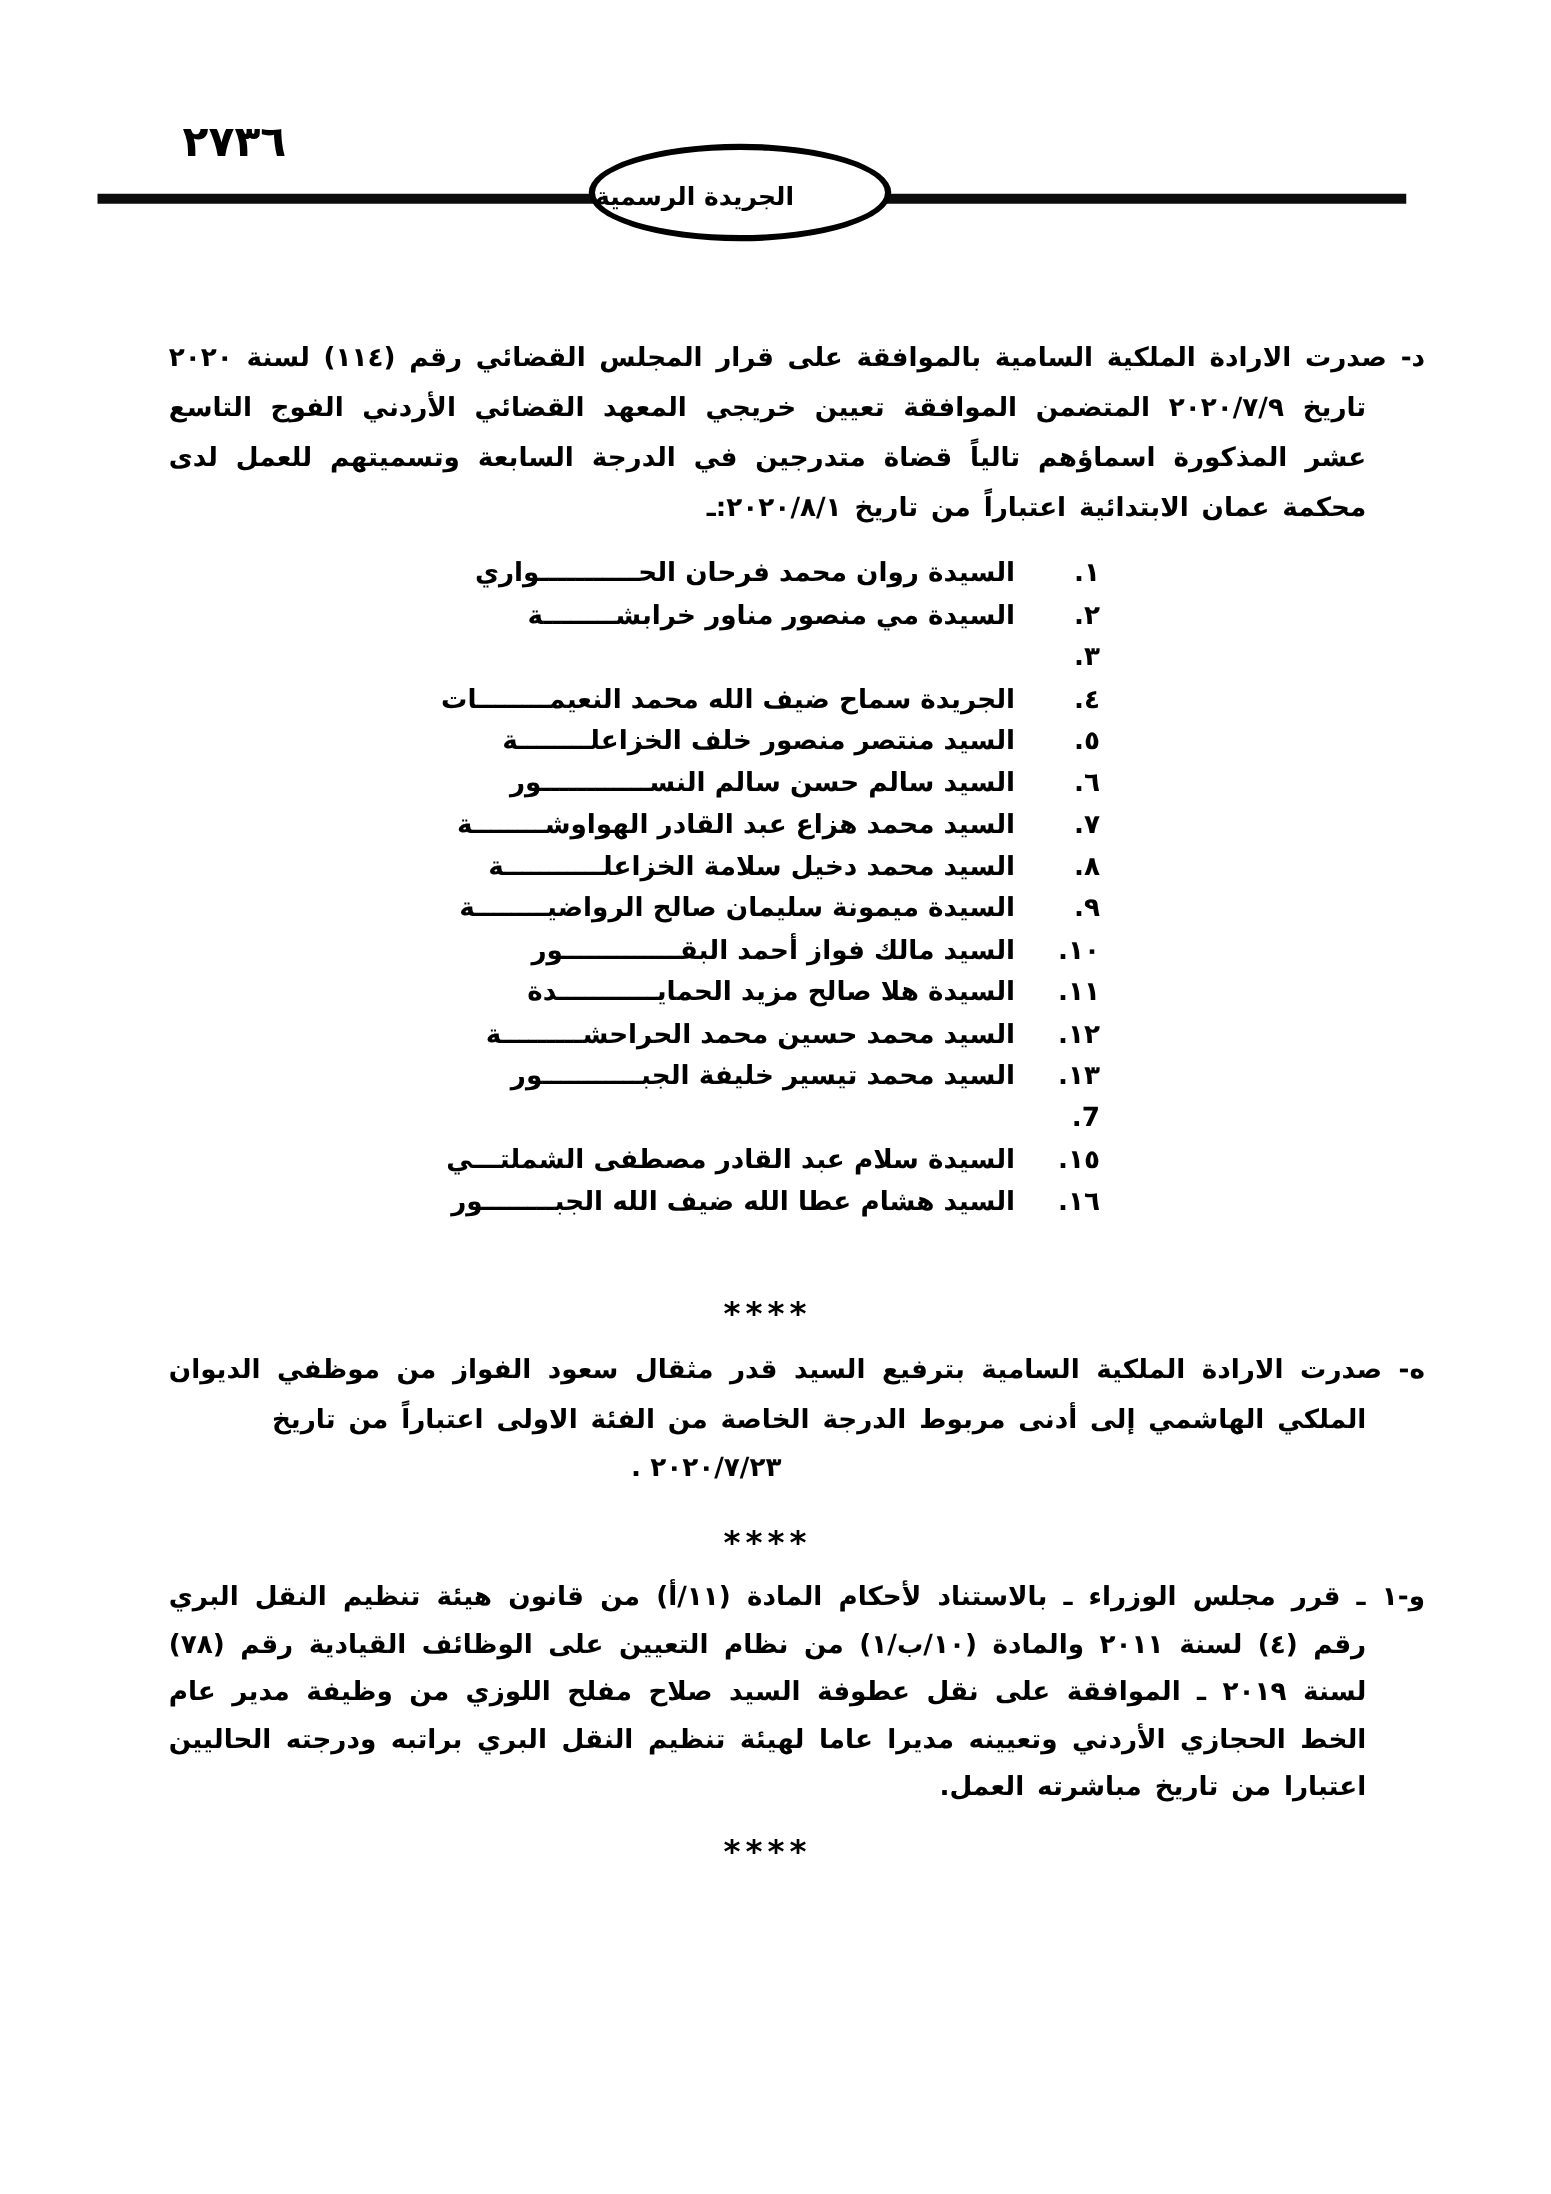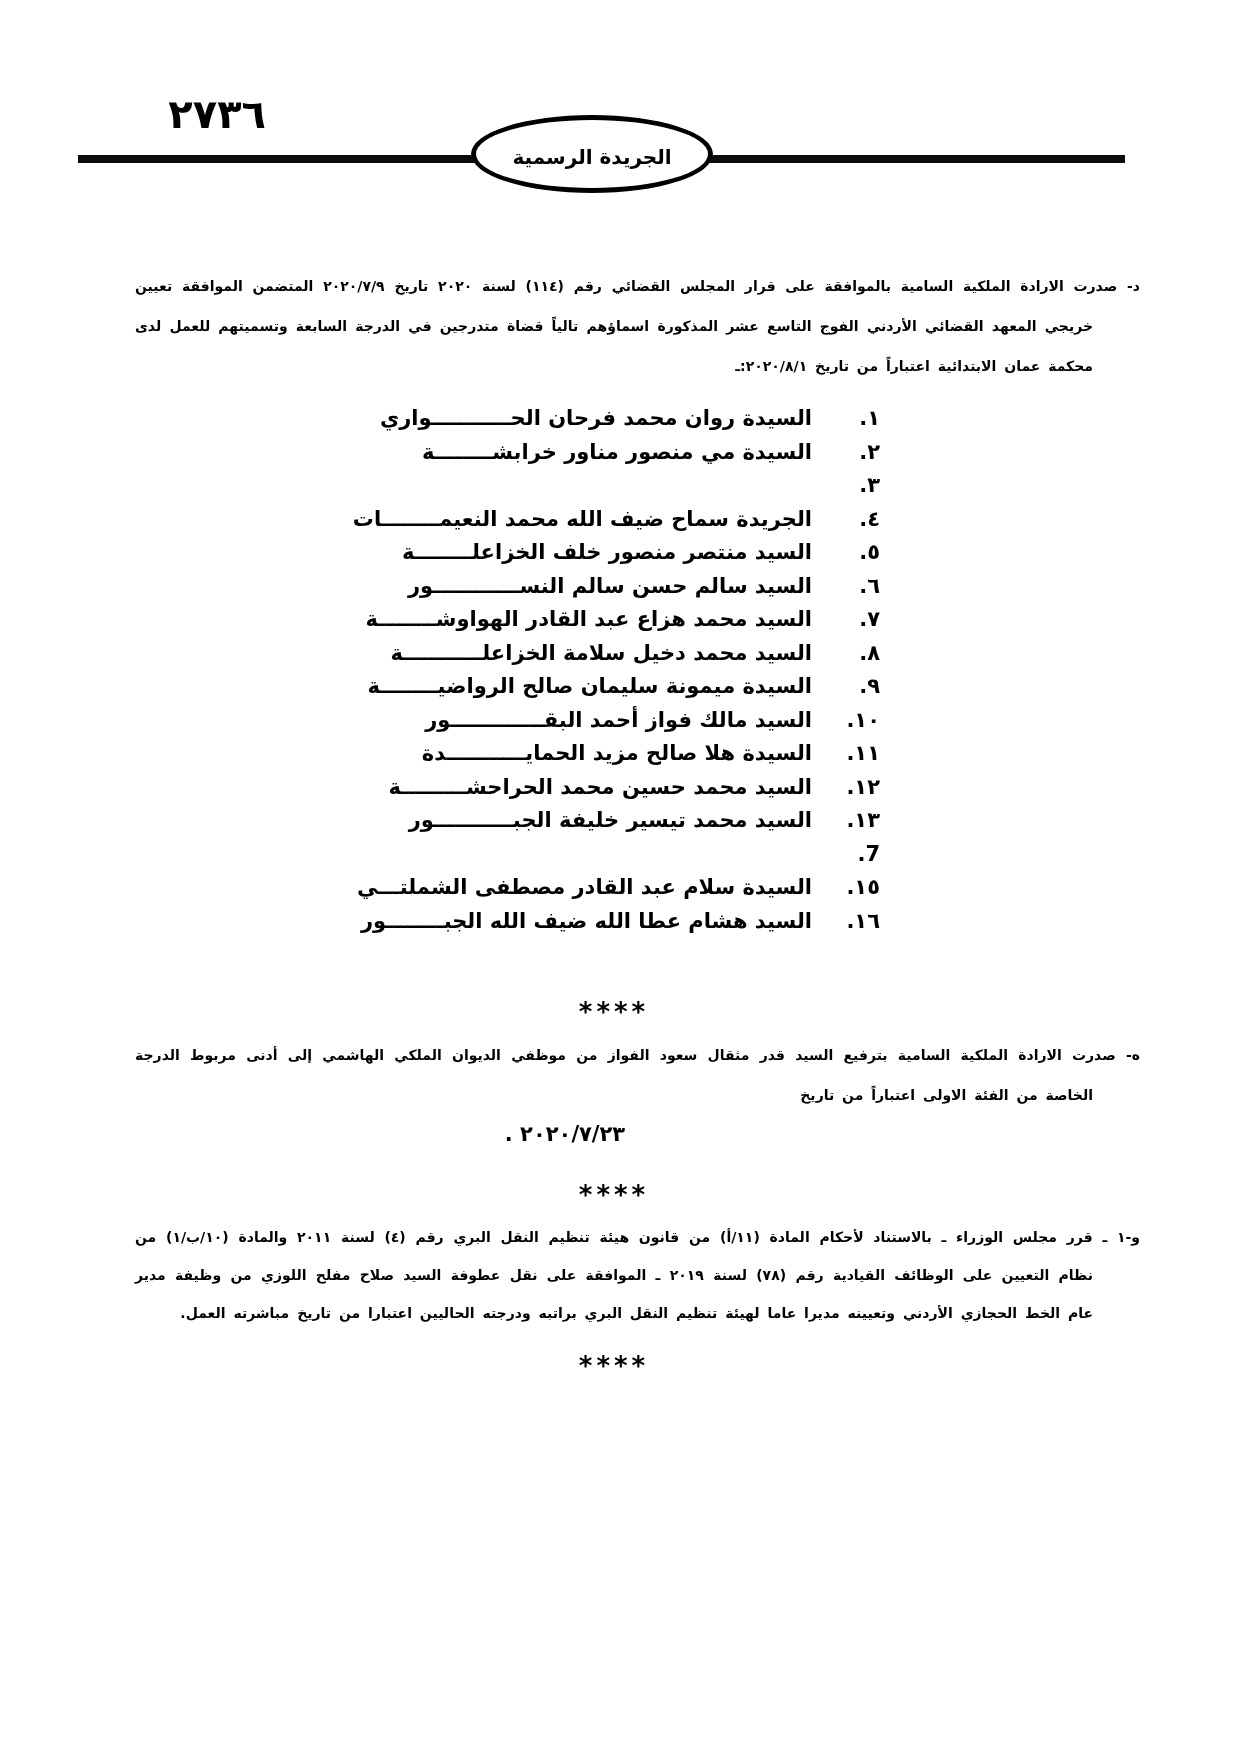--- a/index.html
+++ b/index.html
@@ -8,39 +8,39 @@
     width:1241px; height:1755px;
     background:#ffffff;
     font-family:"DejaVu Sans", sans-serif;
     direction:rtl;
     color:#000;
     overflow:hidden;
   }
   
   .page-number {
     position:absolute; top:90px; left:146px; width:120px;
-    font-size:40px; font-weight:bold; text-align:right;
+    font-size:34px; font-weight:bold; text-align:left;
     line-height:48px; letter-spacing:1px;
   }
   .header-rule {
     position:absolute; top:155px; left:78px; width:1047px; height:8px;
     background:#0c0c0c; z-index:1;
   }
   .badge {
     position:absolute; top:115px; left:471px; width:232px; height:68px;
     background:#ffffff; border:5px solid #000; border-radius:50%;
-    display:flex; align-items:center; justify-content:center;
+    display:flex; align-items:center; justify-content:flex-end;
     z-index:2;
   }
   .badge span { font-size:20px; font-weight:bold; padding-top:6px; }
   
   .content { position:absolute; top:0; right:0; left:0; }
   .para {
     margin:0 148px 0 135px;
-    font-size:14px; font-weight:bold;
+    font-size:21px; font-weight:bold;
     line-height:40px;
     text-align:justify;
     text-indent:-47px; 
     word-spacing:3px;
   }
   .para-d { margin-top:266px; }
   .para-h { margin-top:9px; }
   .para-w { margin-top:9px; line-height:38px; }
   .names {
     list-style:none; padding:0;

